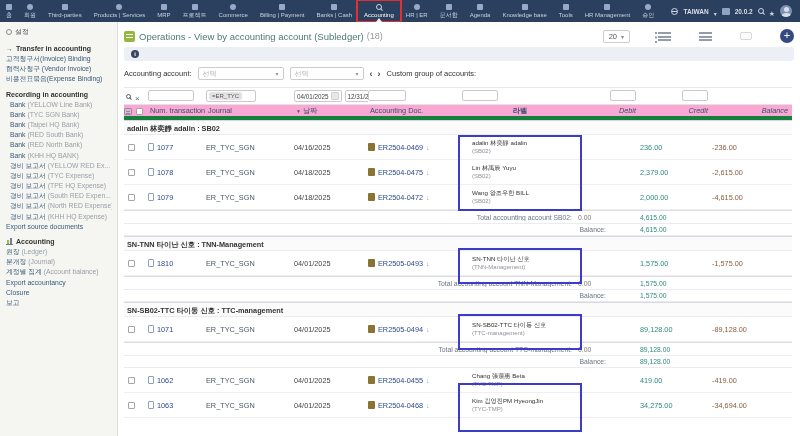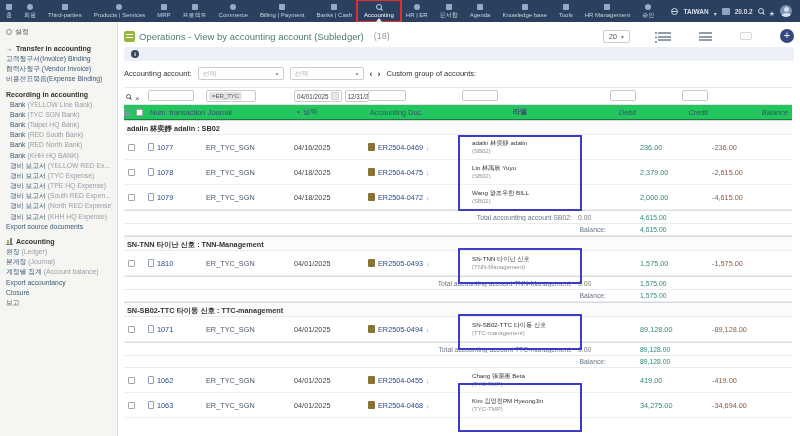--- a/index.html
+++ b/index.html
@@ -47,21 +47,21 @@
   .side-item.ind { padding-left:4px; }
   .side-item .sub { color:#9aa0a8; }
 
   
   .main { position:absolute; left:118px; top:22px; right:0; bottom:0; padding:4px 6px 0; background:#fff; }
 
   .title-row { display:flex; align-items:center; height:20px; }
   .title-ico { width:11px; height:11px; background:#93b83d; border-radius:2px; margin-right:4px; position:relative; }
   .title-ico::before { content:""; position:absolute; left:2px; right:2px; top:3px; height:1px; background:#fff; box-shadow:0 3px 0 #fff; }
   .page-title { font-size:9.5px; color:#4d7a72; white-space:nowrap; }
-  .page-count { font-size:9px; color:#999; margin-left:10px; }
+  .page-count { font-size:9px; color:#999; margin-left:3px; }
   .controls { margin-left:auto; display:flex; align-items:center; gap:28px; }
   .pagesize { display:flex; align-items:center; gap:4px; border:1px solid #ccc; border-radius:2px;
     background:#fff; font-size:7.5px; color:#555; padding:1px 5px; cursor:pointer; }
   .pagesize::after { content:"▾"; font-size:6px; color:#888; }
   .view-ico { width:13px; height:9px; border-top:2px solid #939cab; border-bottom:2px solid #939cab; position:relative; cursor:pointer; }
   .view-ico::after { content:""; position:absolute; left:0; right:0; top:2.5px; height:2px; background:#939cab; }
   .view-ico.dots::before { content:""; position:absolute; left:-3px; top:-2px; width:2px; height:2px; background:#939cab;
     box-shadow:0 4.5px 0 #939cab, 0 9px 0 #939cab; }
   .view-box { border:1px solid #d8d8d8; background:#fbfbfb; padding:3px 5px; border-radius:2px; }
   .add-btn { width:14px; height:14px; border-radius:50%; background:#33497f; color:#fff; text-align:center;
@@ -95,21 +95,21 @@
   .sinput { height:11px; border:1px solid #c9c9cc; border-radius:2px; background:#fff; }
   .w46{width:46px;} .w38{width:38px;} .w36{width:36px;} .w26{width:26px; justify-self:end; margin-right:4px;}
   .chipbox { width:50px; height:12px; border:1px solid #c9c9cc; border-radius:2px; background:#fff;
     display:flex; align-items:center; padding:0 2px; }
   .chip { background:#e3e3e5; color:#555; font-size:6px; border-radius:2px; padding:1px 3px; }
   .dates { display:flex; gap:3px; }
   .dinput { display:flex; align-items:center; gap:2px; height:12px; border:1px solid #c9c9cc;
     border-radius:2px; background:#fff; padding:0 2px; font-size:6.3px; color:#444; }
   .cal { width:8px; height:8px; background:#e8e8e8; border:1px solid #d0d0d0; border-radius:1px; }
 
-  .header-row { height:15px; background:#22c55e; border-bottom:1px solid #15803d; font-size:7.3px; color:#3a4f6b; }
+  .header-row { height:15px; background:#f9a8d4; border-bottom:4px solid #15803d; font-size:7.3px; color:#3a4f6b; }
   .hl { padding-left:2px; }
   .sort::before { content:"▼"; font-size:5px; color:#556; margin-right:2px; }
   .num-r { text-align:right; padding-right:4px;font-style:italic; }
   .cen { text-align:center;font-weight:bold; }
   .ico-cols { width:8px; height:7px; border:1px solid #8a93a5; border-radius:1px; position:relative; display:inline-block; vertical-align:middle; }
   .ico-cols::after { content:""; position:absolute; left:1px; right:1px; top:2px; height:1px; background:#8a93a5; box-shadow:0 2px 0 #8a93a5; }
   .checkbox { display:inline-block; width:7px; height:7px; border:1px solid #a5a5a8; border-radius:1px; background:#fff;
     vertical-align:middle; margin-left:4px; cursor:pointer; }
 
   .group { position:relative; }

